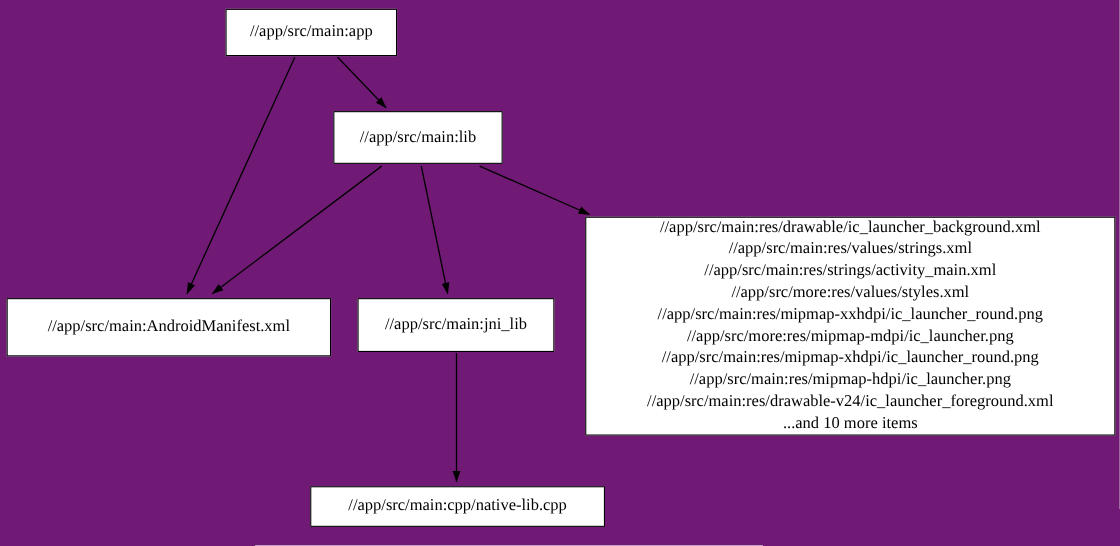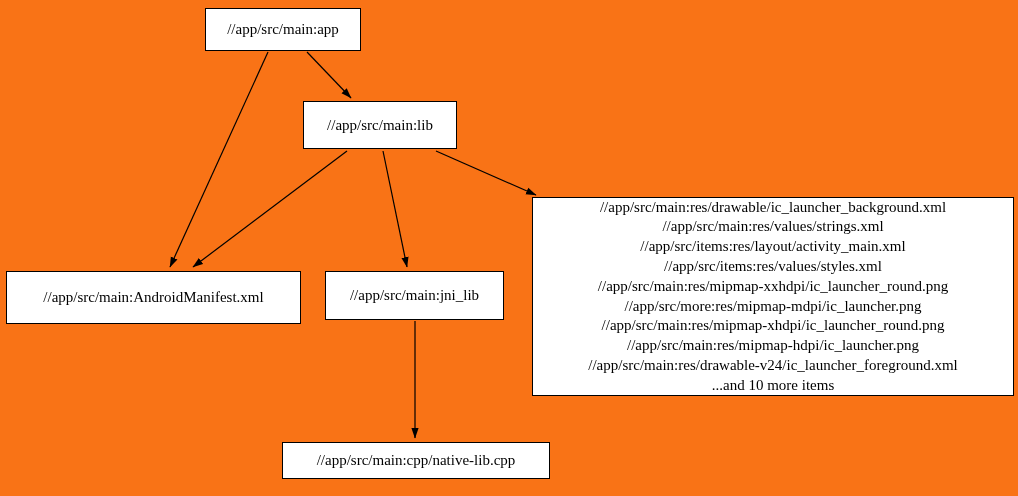--- a/index.html
+++ b/index.html
@@ -5,21 +5,21 @@
   html, body {
     margin: 0;
     padding: 0;
     background: #ffffff;
     font-family: "Liberation Serif", "DejaVu Serif", serif;
   }
   #graph-canvas {
     position: relative;
     width: 1018px;
     height: 496px;
-    background: #f97316;
+    background: #701a75;
     overflow: hidden;
   }
   #edge-layer {
     position: absolute;
     left: 0;
     top: 0;
     width: 1018px;
     height: 496px;
   }
   .node {
@@ -78,22 +78,22 @@
     <span>//app/src/main:AndroidManifest.xml</span>
   </div>
 
   <div class="node" style="left:325px; top:271px; width:179px; height:49px;font-family:Liberation Serif, serif;">
     <span>//app/src/main:jni_lib</span>
   </div>
 
   <div class="node multiline" style="left:532px; top:197px; width:482px; height:199px;">
     <div>//app/src/main:res/drawable/ic_launcher_background.xml</div>
     <div>//app/src/main:res/values/strings.xml</div>
-    <div>//app/src/items:res/layout/activity_main.xml</div>
-    <div>//app/src/items:res/values/styles.xml</div>
+    <div>//app/src/main:res/strings/activity_main.xml</div>
+    <div>//app/src/more:res/values/styles.xml</div>
     <div>//app/src/main:res/mipmap-xxhdpi/ic_launcher_round.png</div>
     <div>//app/src/more:res/mipmap-mdpi/ic_launcher.png</div>
     <div>//app/src/main:res/mipmap-xhdpi/ic_launcher_round.png</div>
     <div>//app/src/main:res/mipmap-hdpi/ic_launcher.png</div>
     <div>//app/src/main:res/drawable-v24/ic_launcher_foreground.xml</div>
     <div>...and 10 more items</div>
   </div>
 
   <div class="node" style="left:282px; top:442px; width:268px; height:37px;">
     <span>//app/src/main:cpp/native-lib.cpp</span>

